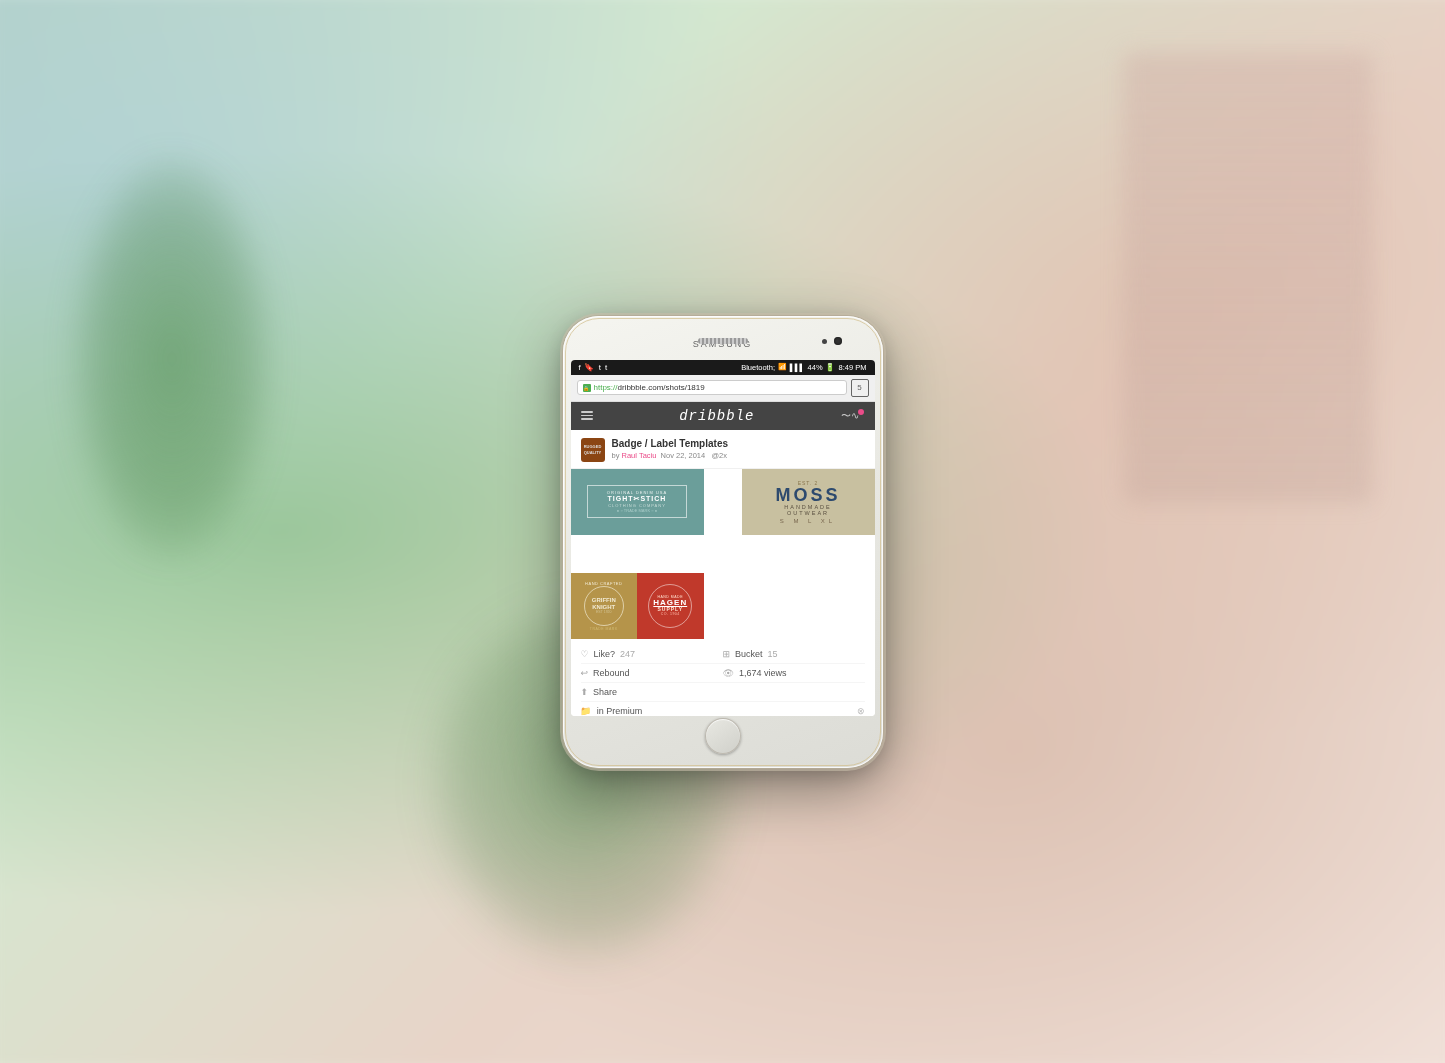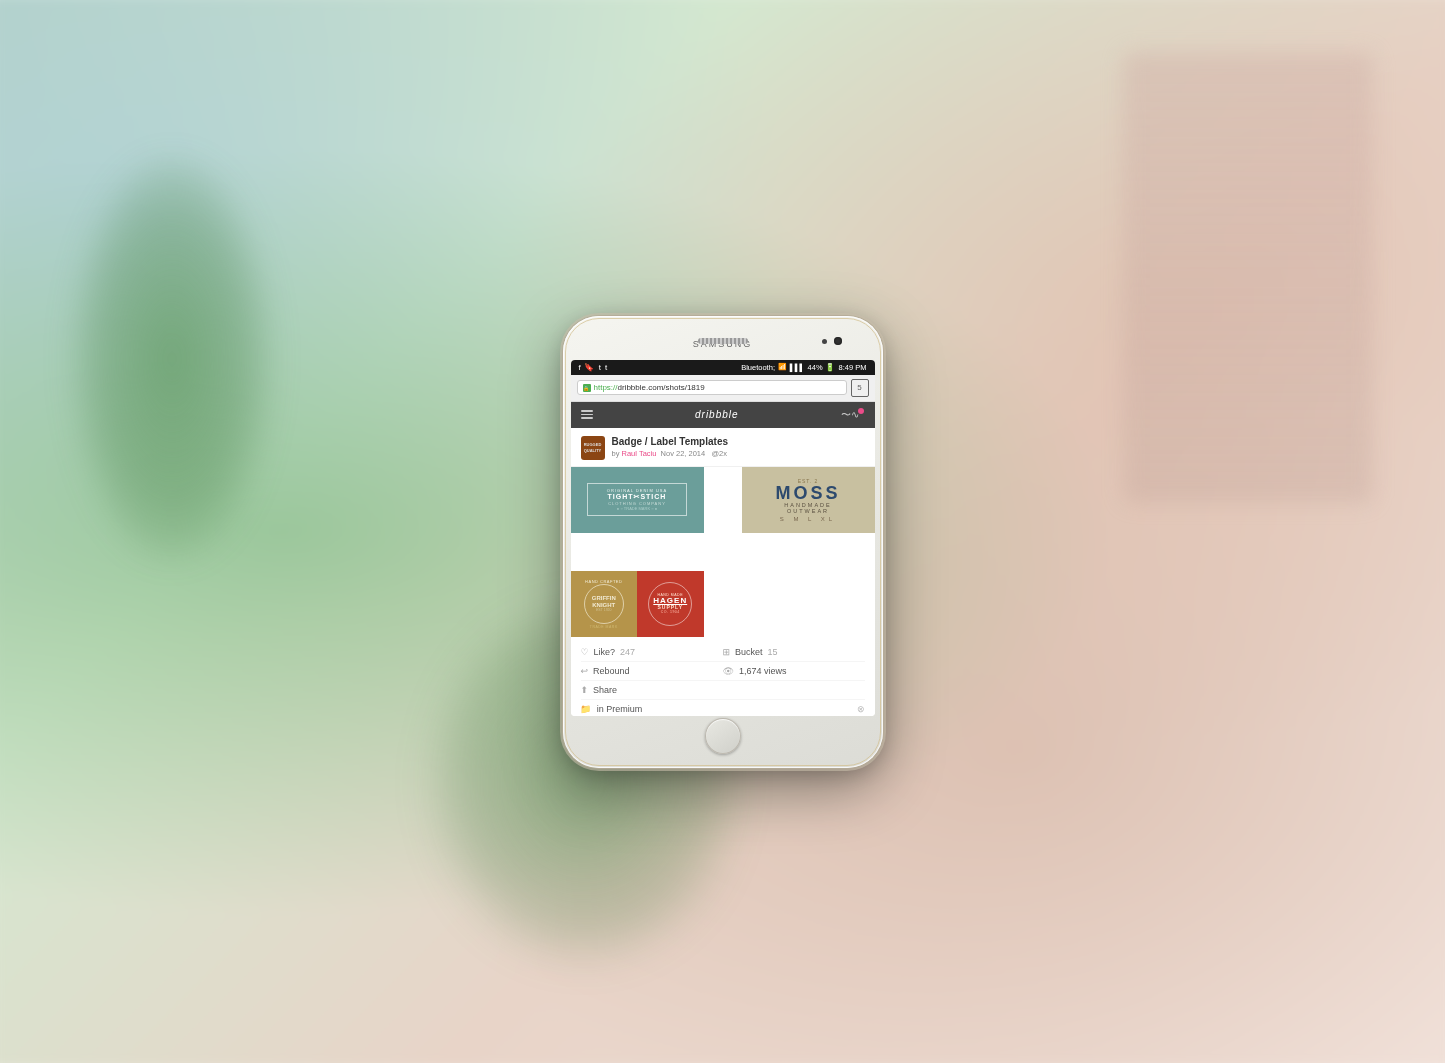--- a/index.html
+++ b/index.html
@@ -228,23 +228,23 @@
     }
 
     .hamburger-line {
       width: 12px;
       height: 1.5px;
       background: #ccc;
       border-radius: 1px;
     }
 
     .dribbble-logo {
-      font-size: 10px;
+      font-size: 14px;
       color: #fff;
-      font-family: Liberation Sans, sans-serif;
+      font-family: Liberation Mono, monospace;
       font-style: italic;
       letter-spacing: 1px;
     }
 
     .nav-right-icons {
       display: flex;
       align-items: center;
       gap: 3px;
     }
 

